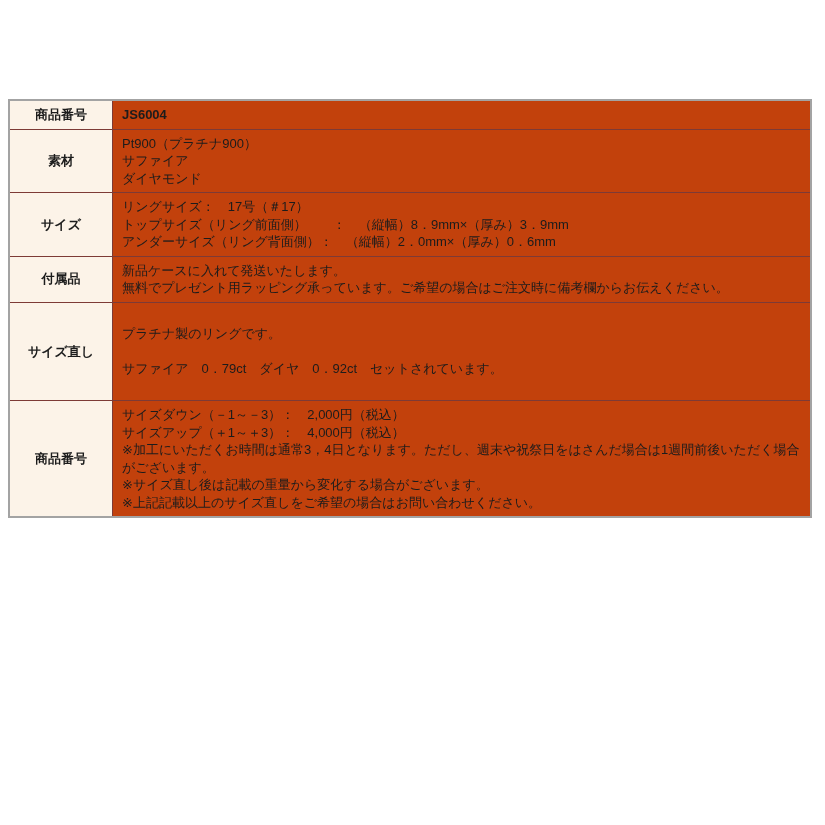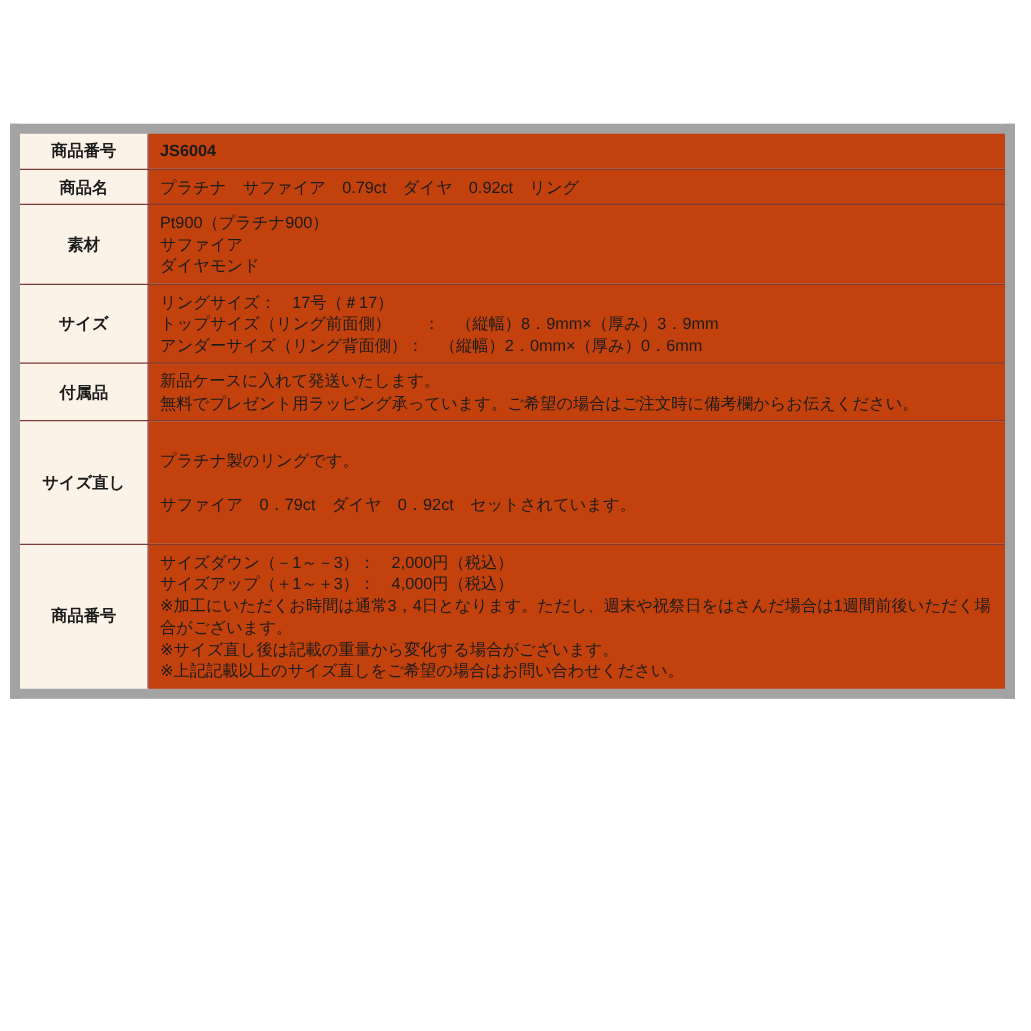--- a/index.html
+++ b/index.html
@@ -19,21 +19,21 @@
   .page-title {
     font-size: 15px;
     font-weight: bold;
     color: #000000;
     margin: 0 0 6px 1px;
     letter-spacing: 1px;
   }
   table.product-table {
     width: 804px;
     border-collapse: collapse;
-    border: 8px solid #a3a3a3;
+    border: 2px solid #a3a3a3;
     table-layout: fixed;
   }
   table.product-table td {
     border: 1px solid #7d3a36;
     font-size: 13px;
     line-height: 17.5px;
     color: #1c1c1c;
     vertical-align: middle;
   }
   td.label-cell {
@@ -57,24 +57,20 @@
 </head>
 <body>
 
 <div class="wrap">
 
   <table class="product-table">
     <tbody>
         <tr>
           <td class="label-cell">商品番号</td>
           <td class="value-cell bold">JS6004</td>
-        </tr>
-        <tr>
-          <td class="label-cell">商品名</td>
-          <td class="value-cell">プラチナ　サファイア　0.79ct　ダイヤ　0.92ct　リング</td>
         </tr>
         <tr>
           <td class="label-cell">素材</td>
           <td class="value-cell">Pt900（プラチナ900）
 サファイア
 ダイヤモンド</td>
         </tr>
         <tr>
           <td class="label-cell">サイズ</td>
           <td class="value-cell">リングサイズ：　17号（＃17）

